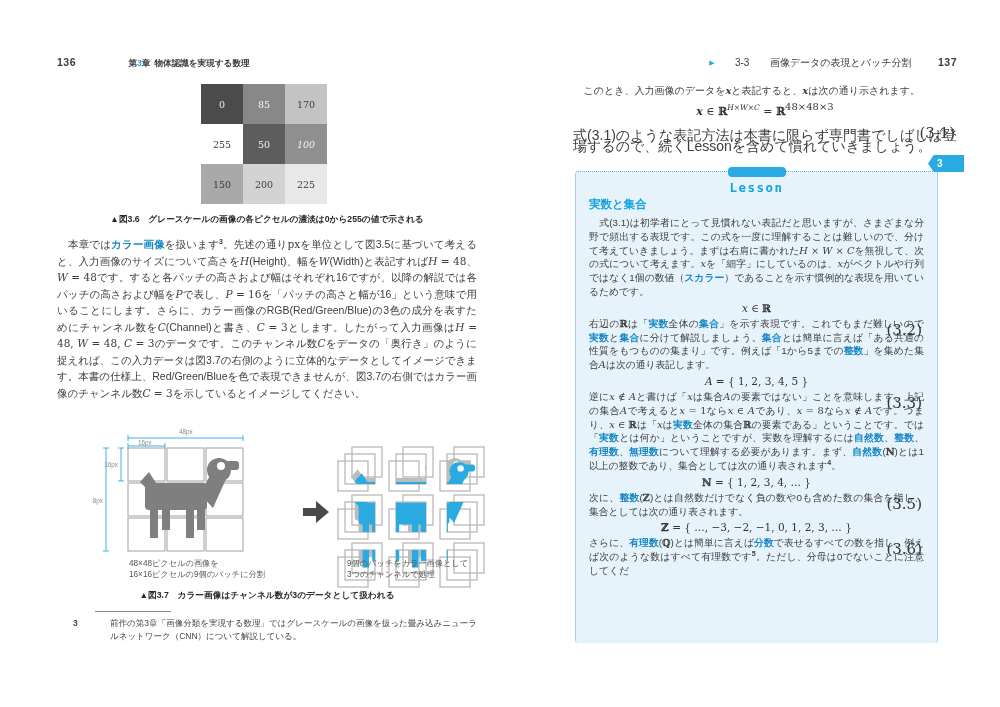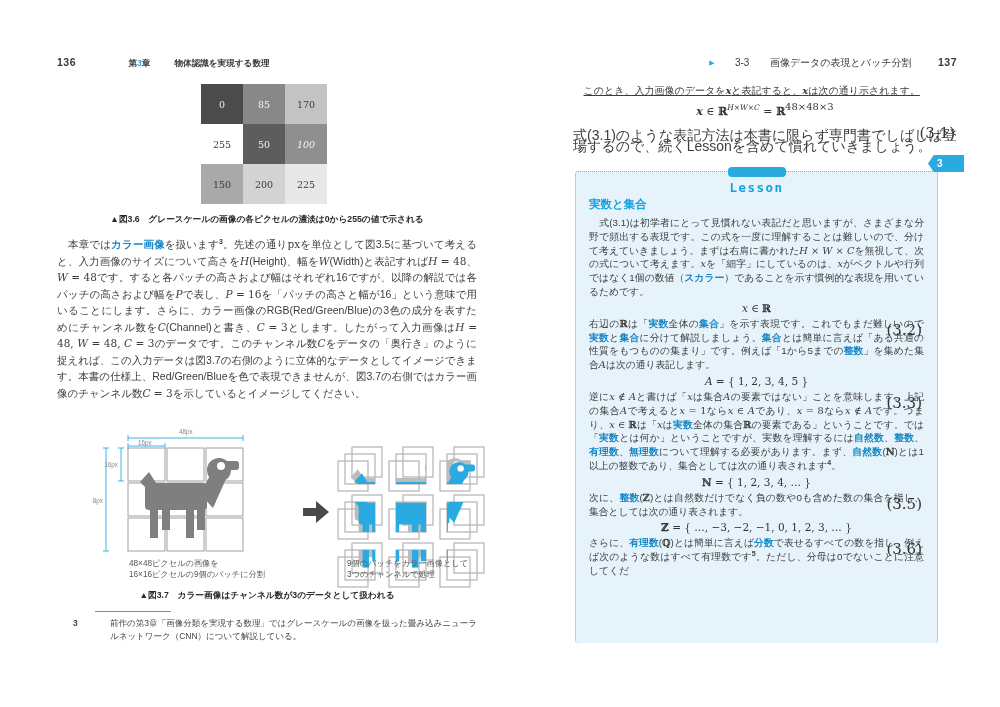--- a/index.html
+++ b/index.html
@@ -19,21 +19,21 @@
   .seg-sups{vertical-align:super;font-size:7.5px;font-family:"DejaVu Serif",serif;font-style:italic;line-height:0;}
   .seg-supr{vertical-align:super;font-size:10px;font-family:"DejaVu Serif",serif;line-height:0;}
   .eq{position:relative;text-align:center;font-family:"DejaVu Serif",serif;font-size:11px;color:#333;margin:4px 0;}
   .eq .num{position:absolute;right:2px;top:7px;font-size:15px;color:#333;margin-top:12px;}
   
   #left-page{position:absolute;left:57px;top:50px;width:420px;height:610px;}
   .lp-header{position:absolute;top:2px;left:0;white-space:nowrap;}
   .pagenum{font-size:10.5px;font-weight:bold;color:#3a3a3a;letter-spacing:.5px;}
   .chap{font-size:8.6px;font-weight:bold;color:#3a3a3a;margin-left:48px;}
   .chap .blue{color:#29abe2;}
-  .chap .title{margin-left:24px;}
+  .chap .title{margin-left:4px;}
   #fig36{position:absolute;left:144px;top:34px;width:126px;height:120px;
     display:grid;grid-template-columns:repeat(3,1fr);grid-template-rows:repeat(3,1fr);}
   .cell36{display:flex;align-items:center;justify-content:center;
     font-family:"DejaVu Serif",serif;font-size:9.5px;}
   .figcap{position:absolute;width:100%;text-align:center;font-size:8.7px;font-weight:bold;color:#2a2a2a;}
   #cap36{top:164px;}
   #lp-body{position:absolute;top:186px;left:0;width:420px;font-size:10.5px;line-height:16.5px;text-align:justify;}
   #lp-body p{margin:0;text-indent:1.05em;}
   #fig37{position:absolute;top:375px;left:0;width:420px;height:160px;}
   #fig37-left{position:absolute;left:35px;top:0;}
@@ -46,21 +46,21 @@
   #fn-rule{position:absolute;left:38px;top:561px;width:76px;border-top:1px solid #8a8a8a;}
   #footnote{position:absolute;left:16px;top:567px;width:404px;font-size:8.5px;line-height:12.5px;color:#454545;}
   #footnote .fn-marker{position:absolute;left:0;top:0;font-weight:bold;}
   #footnote .fn-text{display:block;margin-left:37px;text-align:justify;}
   
   #right-page{position:absolute;left:573px;top:50px;width:384px;height:610px;}
   .rp-header{position:absolute;top:2px;right:0;white-space:nowrap;text-align:right;}
   .rp-header .arrow{color:#29abe2;font-size:7px;vertical-align:1px;}
   .rp-header .sec{font-size:10px;font-weight:normal;color:#3a3a3a;margin-left:16px;}
   .rp-header .pagenum{margin-left:22px;}
-  #rp-intro1{position:absolute;top:34px;left:0;width:384px;font-size:10px;line-height:14.5px;text-align:justify;text-decoration:underline;}
+  #rp-intro1{position:absolute;top:34px;left:0;width:384px;font-size:10px;line-height:14.5px;text-align:justify;}
   #rp-intro1 p{margin:0;text-indent:1.05em;}
   #eq31{position:absolute;top:51px;left:0;width:100%;}
   #rp-intro2{position:absolute;top:80px;left:0;width:384px;font-size:14px;line-height:11px;text-align:justify;}
   #rp-intro2 p{margin:0;}
   
   #lesson-box{position:absolute;left:2px;top:121px;width:363px;height:472px;box-sizing:border-box;
     background:#e6f3fb;border:1px dotted #55bce9;border-bottom:none;border-radius:3px;
     padding:7px 13px 0 13px;}
   #lesson-tab{position:absolute;top:-5px;left:50%;transform:translateX(-50%);
     width:58px;height:10px;background:#29abe2;border-radius:4px;}

